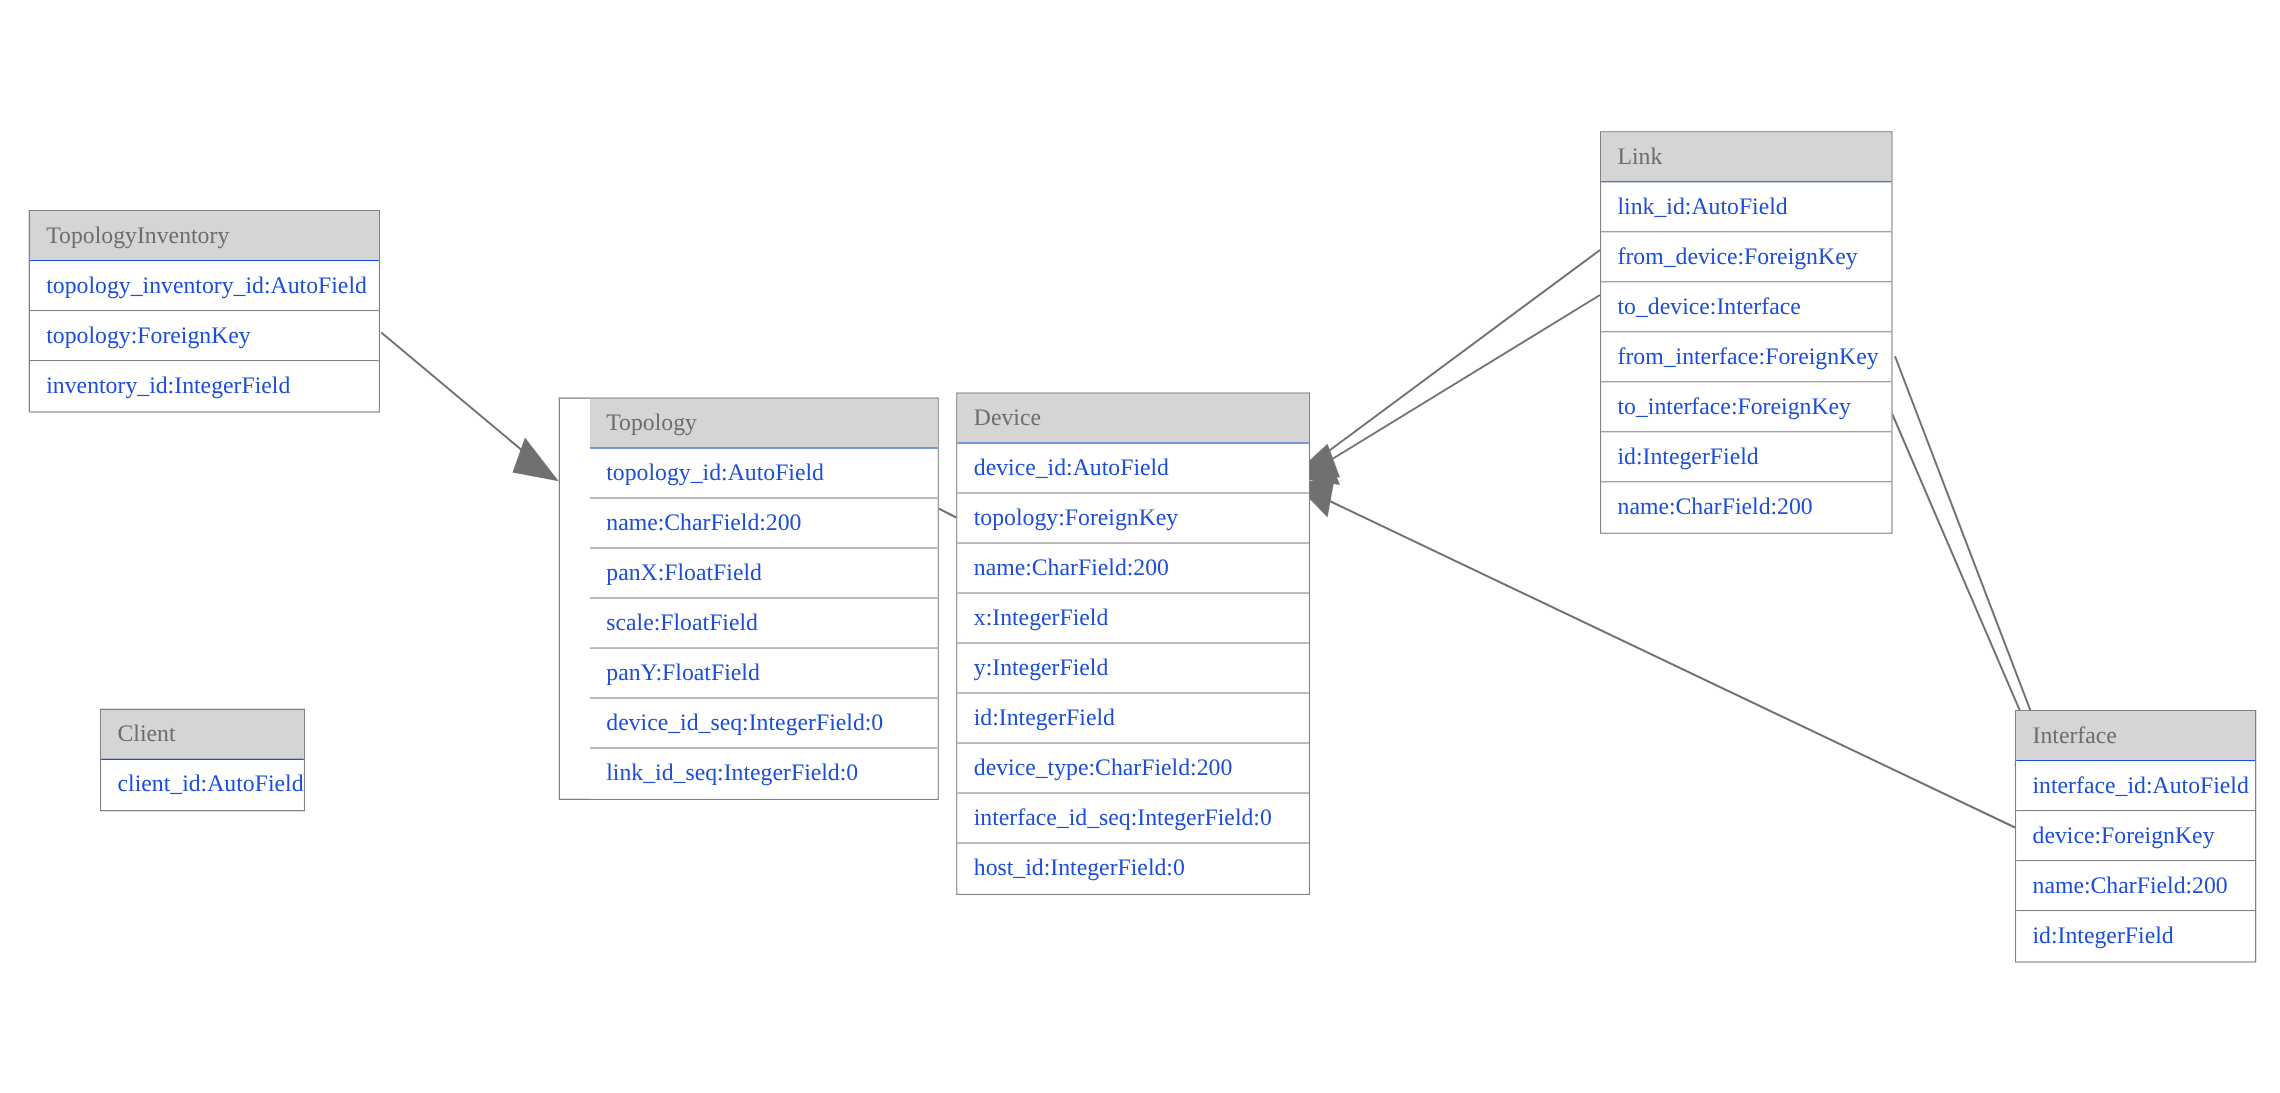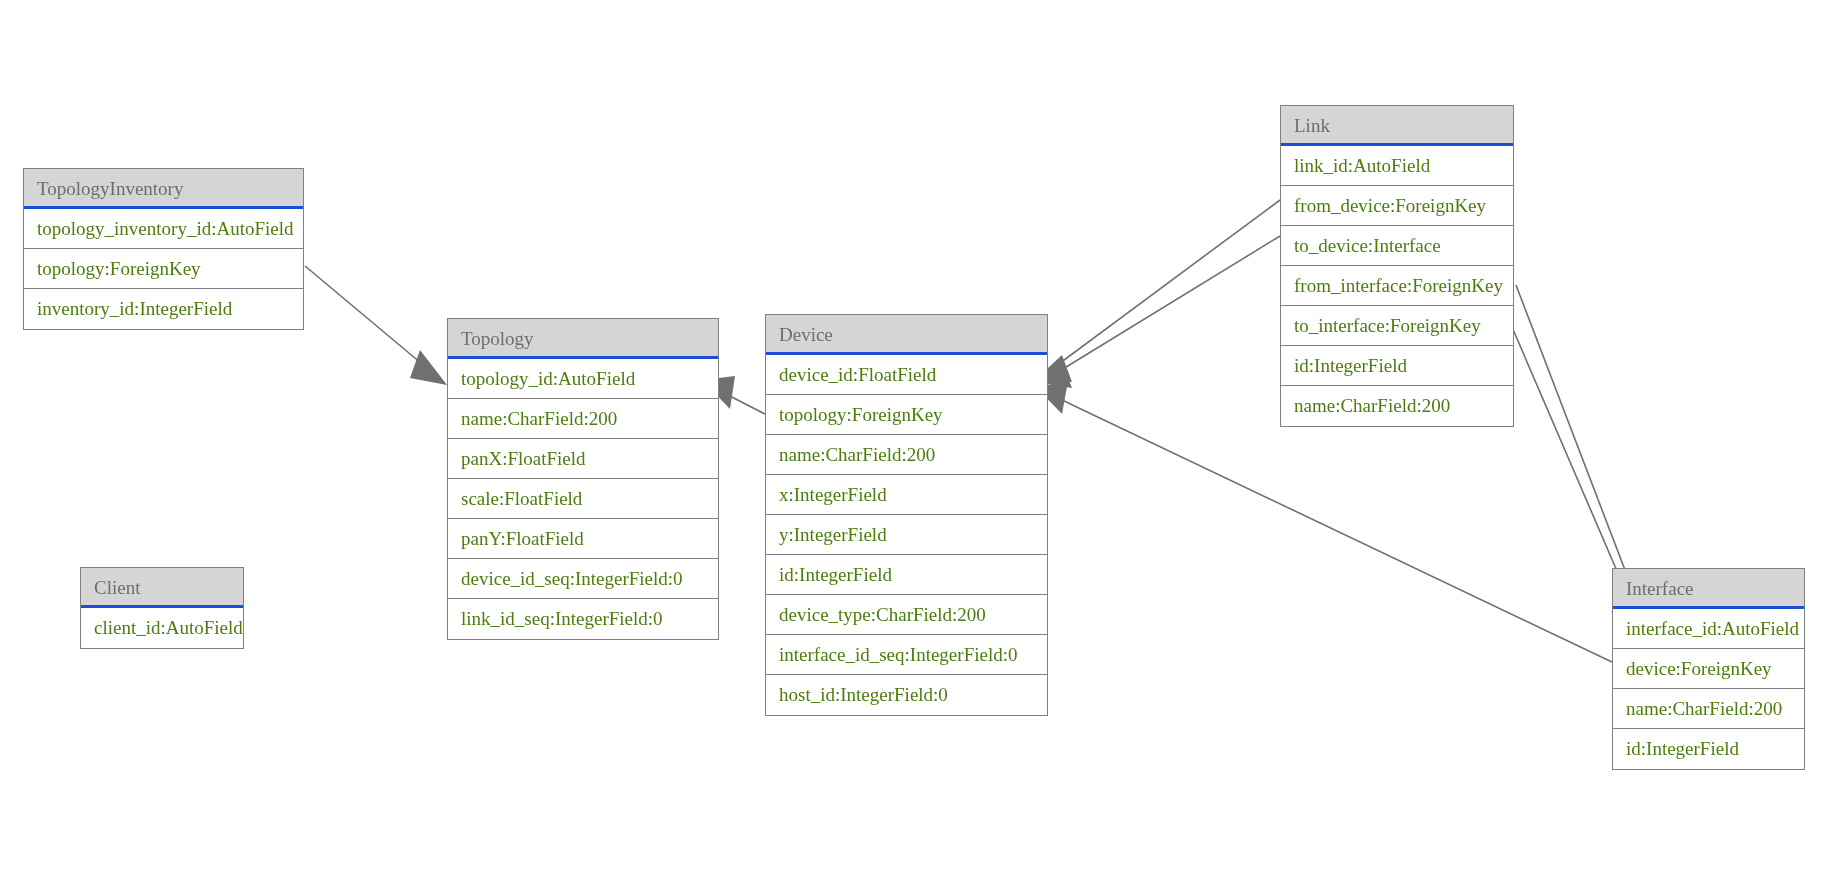--- a/index.html
+++ b/index.html
@@ -27,35 +27,35 @@
   .entity {
     position: absolute;
     box-sizing: border-box;
     border: 1px solid #808080;
     background: #ffffff;
     z-index: 2;
   }
   .entity-header {
     box-sizing: border-box;
     background: #d5d5d5;
-    border-bottom: 3px solid #1d4ed8;
+    border-bottom: 1px solid #1d4ed8;
     color: #6d6d6d;
     font-size: 19px;
     line-height: 40px;
     height: 40px;
     padding-left: 13px;
     white-space: nowrap;
     overflow: hidden;
   }
   .entity-field {
     box-sizing: border-box;
     height: 40px;
     line-height: 39px;
     border-bottom: 1px solid #808080;
-    color: #4d7c0f;
+    color: #1d4ed8;
     font-size: 19px;
     padding-left: 13px;
     white-space: nowrap;
     overflow: hidden;
     background: #ffffff;
   }
   .entity-field:last-child {
     border-bottom: none;
   }
 </style>
@@ -107,34 +107,34 @@
     <div class="entity-field">topology_inventory_id:AutoField</div>
     <div class="entity-field">topology:ForeignKey</div>
     <div class="entity-field">inventory_id:IntegerField</div>
   </div>
 
   <div class="entity" style="left:80px; top:527px; width:164px;margin-top:40px;">
     <div class="entity-header">Client</div>
     <div class="entity-field">client_id:AutoField</div>
   </div>
 
-  <div class="entity" style="left:447px; top:318px; width:272px;">
+  <div class="entity" style="left:447px; top:318px; width:304px;padding-left:24px;">
     <div class="entity-header">Topology</div>
     <div class="entity-field">topology_id:AutoField</div>
     <div class="entity-field">name:CharField:200</div>
     <div class="entity-field">panX:FloatField</div>
     <div class="entity-field">scale:FloatField</div>
     <div class="entity-field">panY:FloatField</div>
     <div class="entity-field">device_id_seq:IntegerField:0</div>
     <div class="entity-field">link_id_seq:IntegerField:0</div>
   </div>
 
   <div class="entity" style="left:765px; top:314px; width:283px;">
     <div class="entity-header">Device</div>
-    <div class="entity-field">device_id:FloatField</div>
+    <div class="entity-field">device_id:AutoField</div>
     <div class="entity-field">topology:ForeignKey</div>
     <div class="entity-field">name:CharField:200</div>
     <div class="entity-field">x:IntegerField</div>
     <div class="entity-field">y:IntegerField</div>
     <div class="entity-field">id:IntegerField</div>
     <div class="entity-field">device_type:CharField:200</div>
     <div class="entity-field">interface_id_seq:IntegerField:0</div>
     <div class="entity-field">host_id:IntegerField:0</div>
   </div>
 

